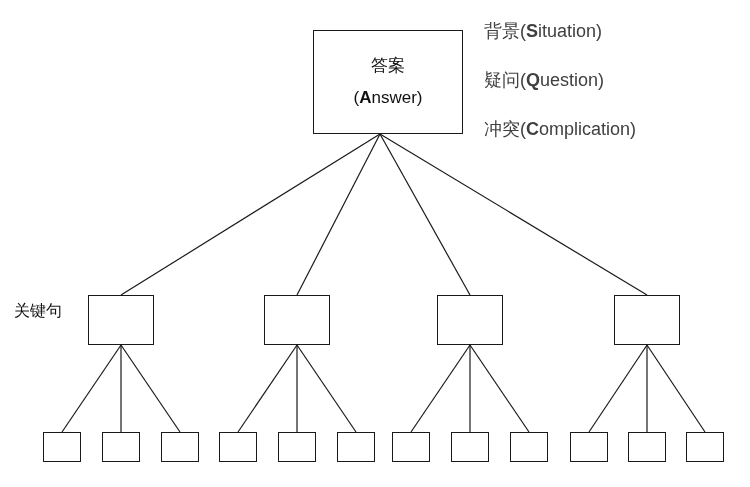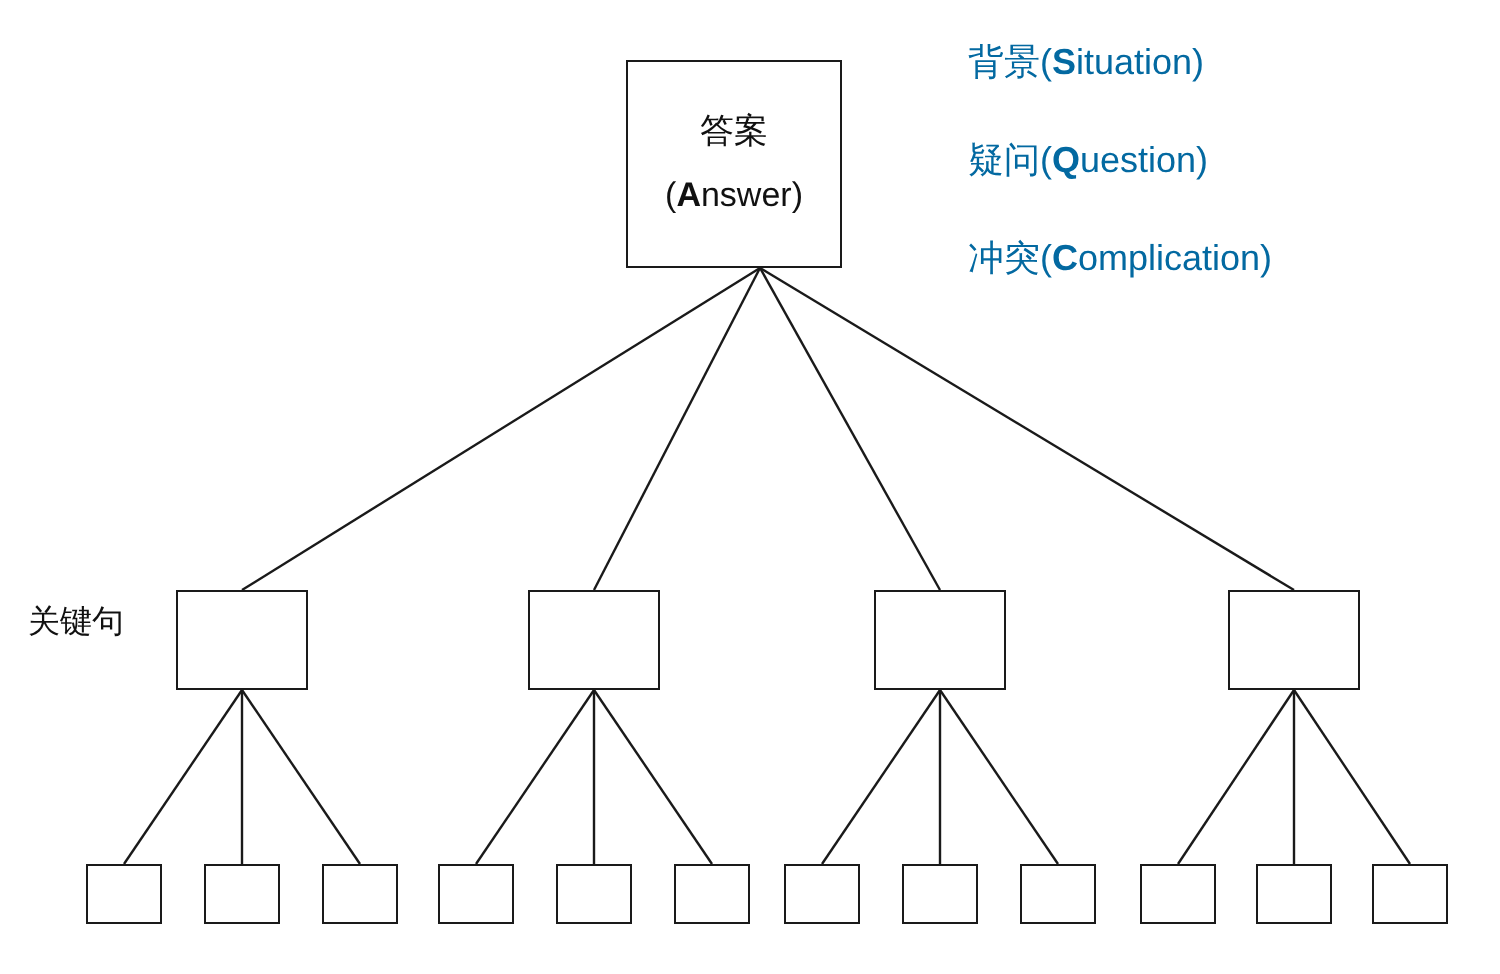--- a/index.html
+++ b/index.html
@@ -29,21 +29,21 @@
   }
   .node {
     position: absolute;
     border: 1.5px solid #1a1a1a;
     background: #ffffff;
     box-sizing: border-box;
   }
   .top-box {
     left: 313px;
     top: 30px;
-    width: 108px;
+    width: 150px;
     height: 104px;
     display: flex;
     flex-direction: column;
     align-items: center;
     justify-content: center;
     gap: 12px;
     font-size: 17px;
     line-height: 20px;
   }
   .mid-box {
@@ -78,21 +78,21 @@
     position: absolute;
     left: 484px;
     top: 20px;
     width: 250px;
   }
   .legend-item {
     font-size: 18px;
     line-height: 22px;
     margin-bottom: 27px;
     white-space: nowrap;
-    color: #0369a1;
+    color: #404040;
   }
   .legend-item b, .top-box b {
     font-weight: bold;
   }
   .key-label {
     position: absolute;
     left: 14px;
     top: 301px;
     font-size: 16px;
     color: #111111;

